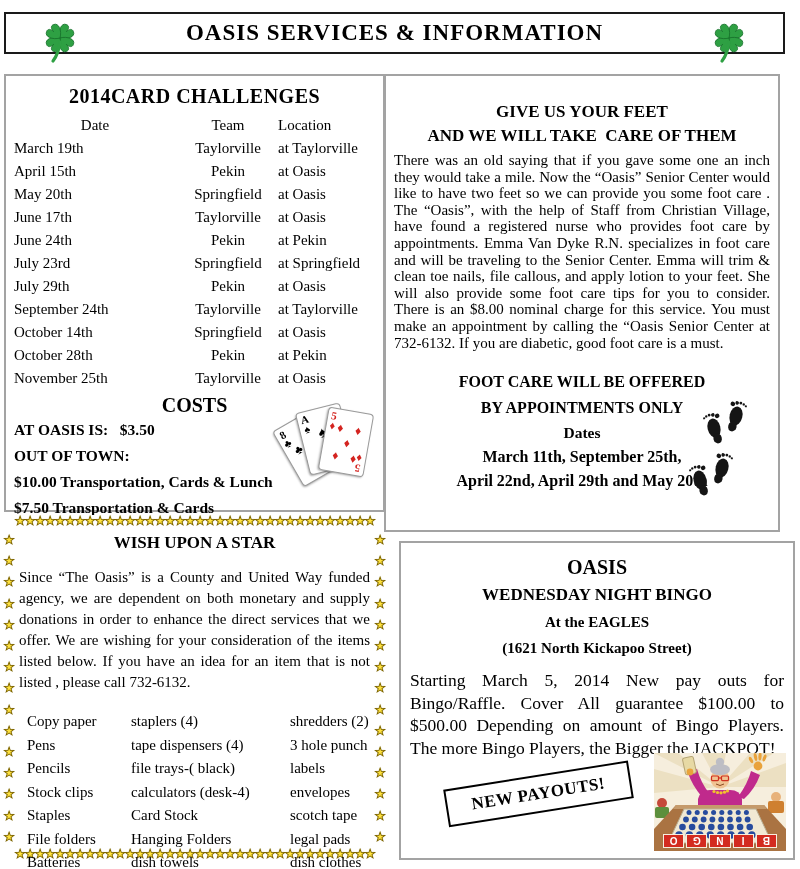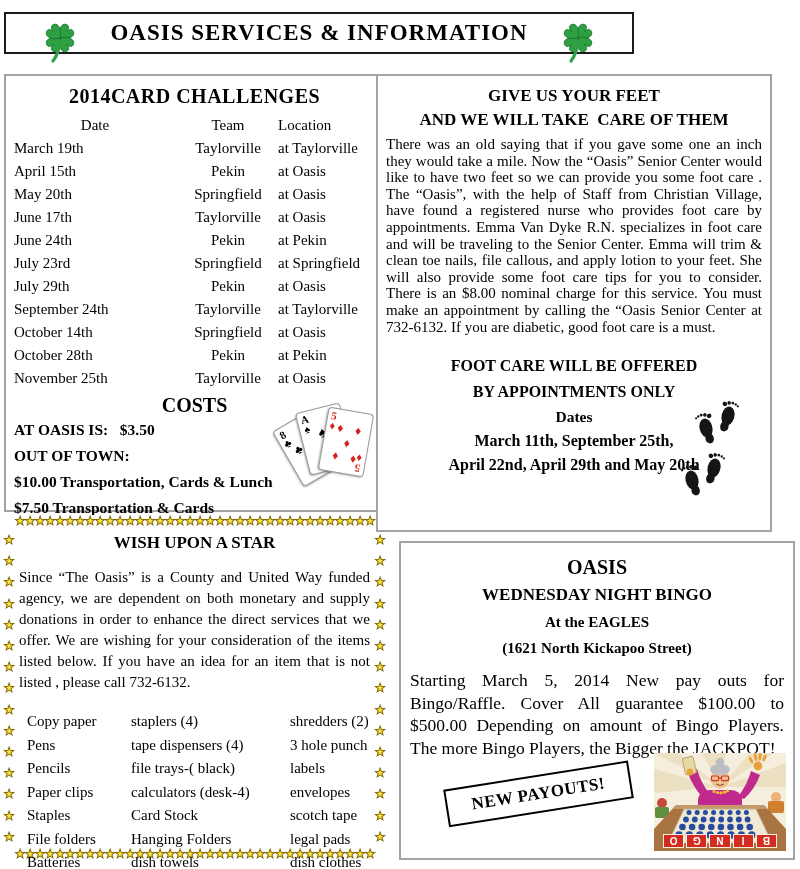--- a/index.html
+++ b/index.html
@@ -4,21 +4,21 @@
 <style>
   * { box-sizing: border-box; margin: 0; padding: 0; }
   body {
     width: 800px; height: 869px; background: #ffffff; color: #000;
     font-family: "Liberation Serif", serif; overflow: hidden;
   }
   .page { position: relative; width: 800px; height: 869px; background:#fff; }
   .box { position: absolute; border: 2px solid #a3a3a3; background: #fff; }
 
   
-  .header { position: absolute; left: 4px; top: 12px; width: 630px; height: 42px;
+  .header { position: absolute; left: 4px; top: 12px; width: 781px; height: 42px;
     border: 2px solid #1a1a1a; display: flex; align-items: center; justify-content: center; }
   .header-title { font-size: 23px; font-weight: bold; letter-spacing: 1px; }
   .clover { position: absolute; top: 2px; }
   .clover.left  { left: 36px; }
   .clover.right { right: 36px; }
 
   
   .card-box { left: 4px; top: 74px; width: 381px; height: 438px; }
   .card-title { text-align: center; font-size: 20px; font-weight: bold; margin-top: 9px; letter-spacing: .5px; }
   .ctable { margin-top: 6px; }
@@ -52,21 +52,21 @@
   .stars-top { top: 0; } .stars-bottom { bottom: 0; }
   .stars-v { top: 15px; bottom: 15px; width: 14px; font-size: 12.5px; line-height: 21.2px; white-space: pre-line; text-align: center; }
   .stars-left { left: 0; } .stars-right { right: 0; }
   .wish-content { position: absolute; left: 17px; right: 17px; top: 16px; bottom: 14px; }
   .wish-title { text-align: center; font-size: 17px; font-weight: bold; margin-top: 2px; }
   .wish-body { font-size: 15px; line-height: 21px; text-align: justify; margin-top: 14px; }
   .wish-items { margin-top: 17px; margin-left: 8px; }
   .wrow { display: grid; grid-template-columns: 104px 159px auto; height: 23.5px; font-size: 15px; align-items: center; }
 
   
-  .foot-box { left: 376px; top: 74px; width: 396px; height: 458px; padding: 8px 8px 0 8px; }
+  .foot-box { left: 384px; top: 74px; width: 396px; height: 458px; padding: 24px 8px 0 8px; }
   .fc-h { text-align: center; font-size: 17px; font-weight: bold; line-height: 24px; }
   .fc-body { font-size: 15px; line-height: 16.6px; text-align: justify; margin-top: 4px; }
   .fc-center { text-align: center; font-weight: bold; }
   .fc-offer { font-size: 16px; line-height: 26px; }
   .fc-offer1 { margin-top: 18px; }
   .fc-dates-label { font-size: 15.5px; line-height: 24px; }
   .fc-dates { font-size: 16px; line-height: 24px; }
   .footprints { position: absolute; }
   .fp1 { right: 26px; bottom: 84px; }
   .fp2 { right: 40px; bottom: 32px; }
@@ -262,21 +262,21 @@
             <div>Pens</div>
             <div>tape dispensers (4)</div>
             <div>3 hole punch</div>
           </div>
           <div class="wrow">
             <div>Pencils</div>
             <div>file trays-( black)</div>
             <div>labels</div>
           </div>
           <div class="wrow">
-            <div>Paper clips</div>
+            <div>Stock clips</div>
             <div>calculators (desk-4)</div>
             <div>envelopes</div>
           </div>
           <div class="wrow">
             <div>Staples</div>
             <div>Card Stock</div>
             <div>scotch tape</div>
           </div>
           <div class="wrow">
             <div>File folders</div>

